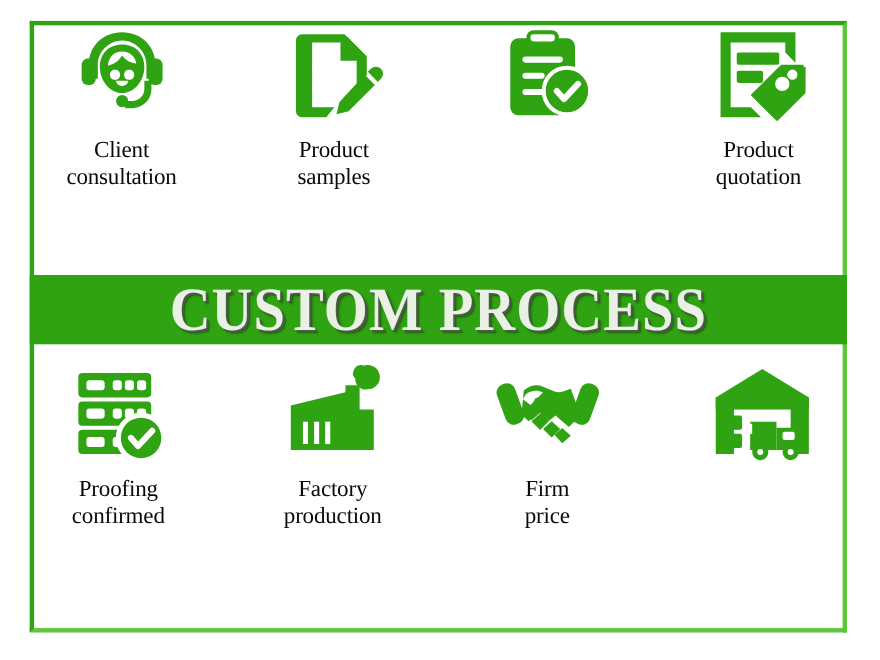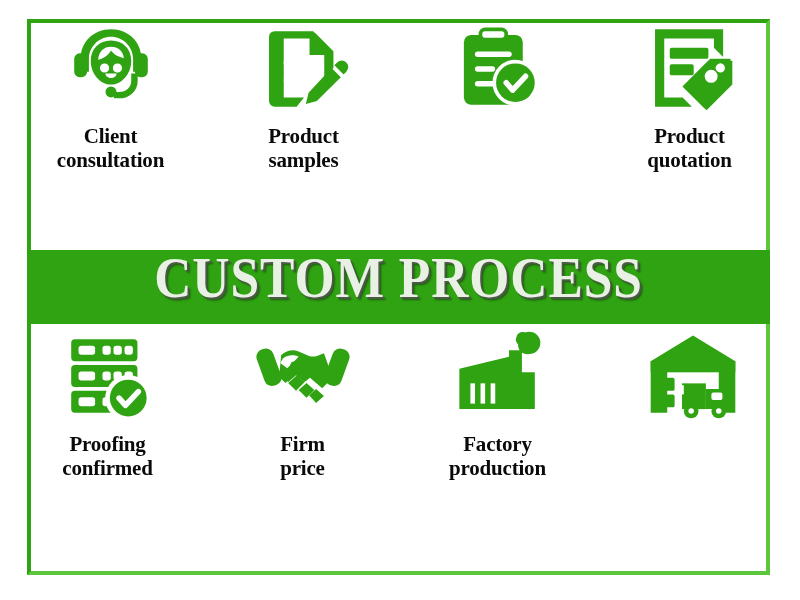--- a/index.html
+++ b/index.html
@@ -73,37 +73,37 @@
   }
   .icon-wrap svg {
     display: block;
   }
 
   .step-label {
     margin-top: 11px;
     text-align: center;
     color: #0a0a0a;
     font-family: "Liberation Serif", serif;
-    font-weight: bold;
+    font-weight: normal;
     font-size: 21px;
     line-height: 1.12;
     letter-spacing: -0.2px;
     white-space: pre-line;
   }
 
   
   .banner {
     position: absolute;
     left: 27px;
     top: 250px;
     width: 743px;
-    height: 74px;
+    height: 63px;
     background: #2fa311;
     display: flex;
-    align-items: flex-start;
+    align-items: flex-end;
     justify-content: center;
   }
   .banner-title {
     font-family: "Liberation Serif", serif;
     font-weight: bold;
     font-size: 56px;
     line-height: 1;
     letter-spacing: 1px;
     color: #e9f1e4;
     transform: scaleX(0.92);
@@ -228,55 +228,55 @@
             <path d="M62 74l7 8 14-15" fill="none" stroke="#ffffff" stroke-width="6" stroke-linecap="round" stroke-linejoin="round"></path>
           </g>
         </svg>
       </div>
       <div class="step-label">Proofing
 confirmed</div>
     </div>
 
     <div class="step">
       <div class="icon-wrap">
+        <svg width="92" height="92" viewBox="0 0 100 100" aria-hidden="true">
+          <g fill="#2fa311">
+            <path d="M8 42l58-14v58H8z"></path>
+            <path d="M56 46h34v40H56z"></path>
+            <path d="M62 22h14v28H62z"></path>
+            <path d="M72 14a12 12 0 1 1 12 12 10 10 0 0 1-12-12z"></path>
+            <path d="M70 8a7 7 0 1 1 8 8 6 6 0 0 1-8-8z"></path>
+            <rect x="20" y="58" width="5" height="22" fill="#ffffff"></rect>
+            <rect x="31" y="58" width="5" height="22" fill="#ffffff"></rect>
+            <rect x="42" y="58" width="5" height="22" fill="#ffffff"></rect>
+          </g>
+        </svg>
+      </div>
+      <div class="step-label">Factory
+production</div>
+    </div>
+
+    <div class="step">
+      <div class="icon-wrap">
         <svg width="96" height="92" viewBox="0 0 110 100" aria-hidden="true">
           <g fill="#2fa311">
             <rect x="6" y="18" width="20" height="44" rx="9" transform="rotate(-20 16 40)"></rect>
             <rect x="84" y="18" width="20" height="44" rx="9" transform="rotate(20 94 40)"></rect>
             <path d="M30 26c6-5 13-7 20-4l12 5c3 1 6 1 9 0l8-3 10 28-12 12-14-12-6 5-10-8-9 8-10-10z"></path>
             <path d="M24 48l14-12 10 9-13 13z"></path>
             <path d="M38 58l10-9 9 8-10 10z"></path>
             <path d="M50 66l9-8 9 8-9 9z"></path>
             <path d="M62 72l8-7 9 8-9 8z"></path>
             <path d="M32 30c5-4 12-5 18-2l-13 13-8-6z" fill="#ffffff"></path>
             <path d="M42 34l14-3 10 4-14 12-12-9z" fill="#2fa311"></path>
           </g>
         </svg>
       </div>
       <div class="step-label">Firm
 price</div>
-    </div>
-
-    <div class="step">
-      <div class="icon-wrap">
-        <svg width="92" height="92" viewBox="0 0 100 100" aria-hidden="true">
-          <g fill="#2fa311">
-            <path d="M8 42l58-14v58H8z"></path>
-            <path d="M56 46h34v40H56z"></path>
-            <path d="M62 22h14v28H62z"></path>
-            <path d="M72 14a12 12 0 1 1 12 12 10 10 0 0 1-12-12z"></path>
-            <path d="M70 8a7 7 0 1 1 8 8 6 6 0 0 1-8-8z"></path>
-            <rect x="20" y="58" width="5" height="22" fill="#ffffff"></rect>
-            <rect x="31" y="58" width="5" height="22" fill="#ffffff"></rect>
-            <rect x="42" y="58" width="5" height="22" fill="#ffffff"></rect>
-          </g>
-        </svg>
-      </div>
-      <div class="step-label">Factory
-production</div>
     </div>
 
     <div class="step">
       <div class="icon-wrap">
         <svg width="96" height="92" viewBox="0 0 104 100" aria-hidden="true">
           <g fill="#2fa311">
             <path d="M52 6L6 34v56h18V44h56v46h18V34z"></path>
             <rect x="6" y="34" width="92" height="12"></rect>
             <rect x="18" y="52" width="14" height="14" rx="2"></rect>
             <rect x="18" y="70" width="14" height="14" rx="2"></rect>

